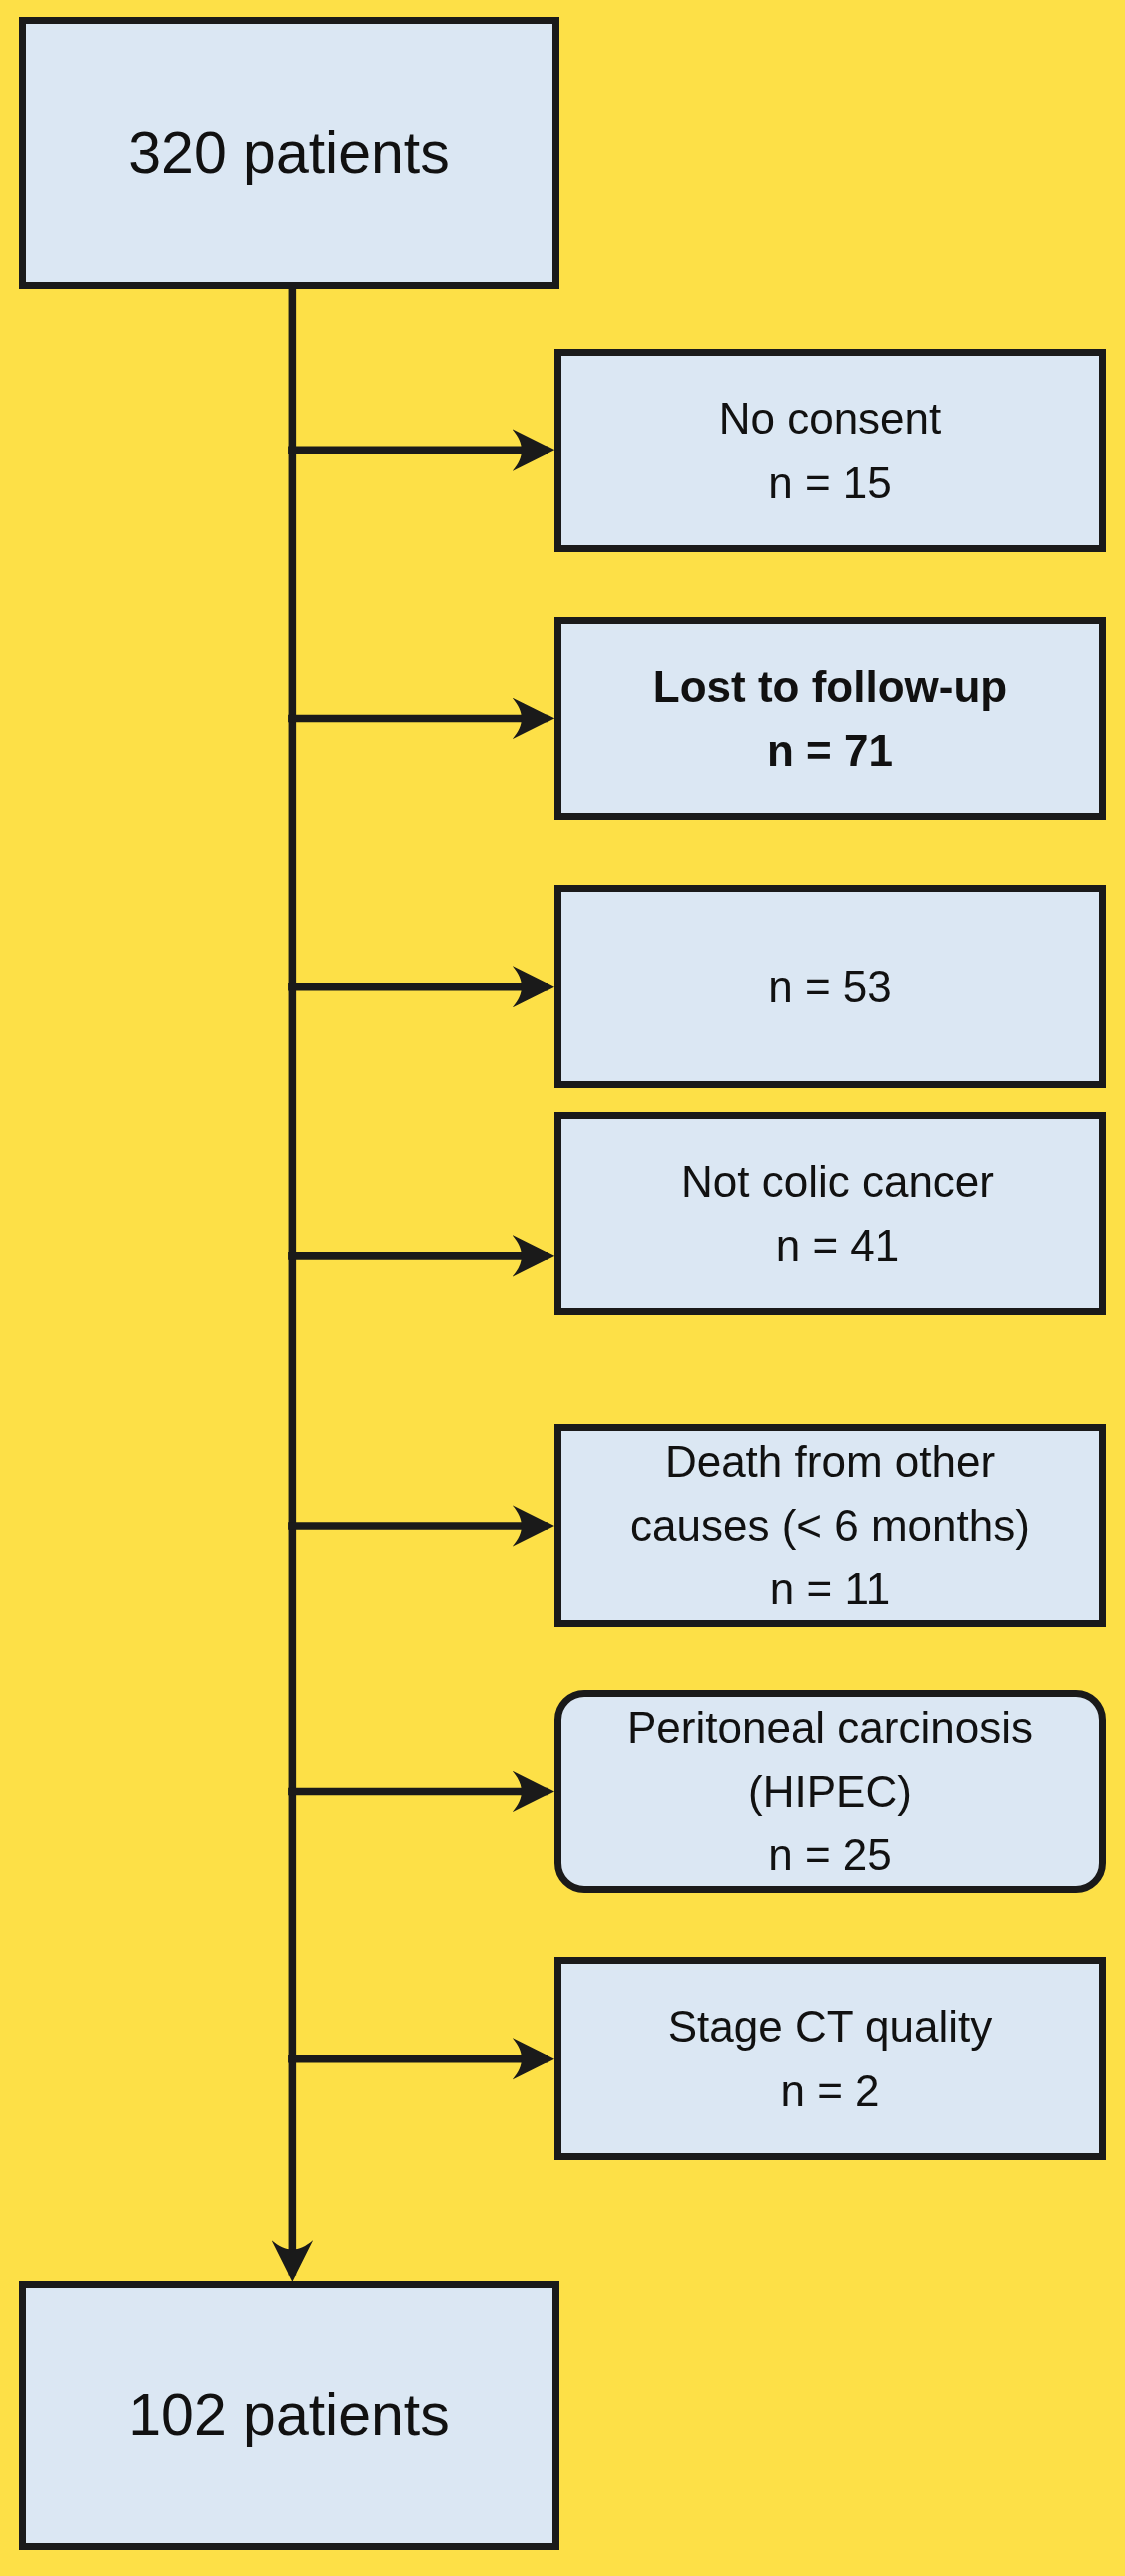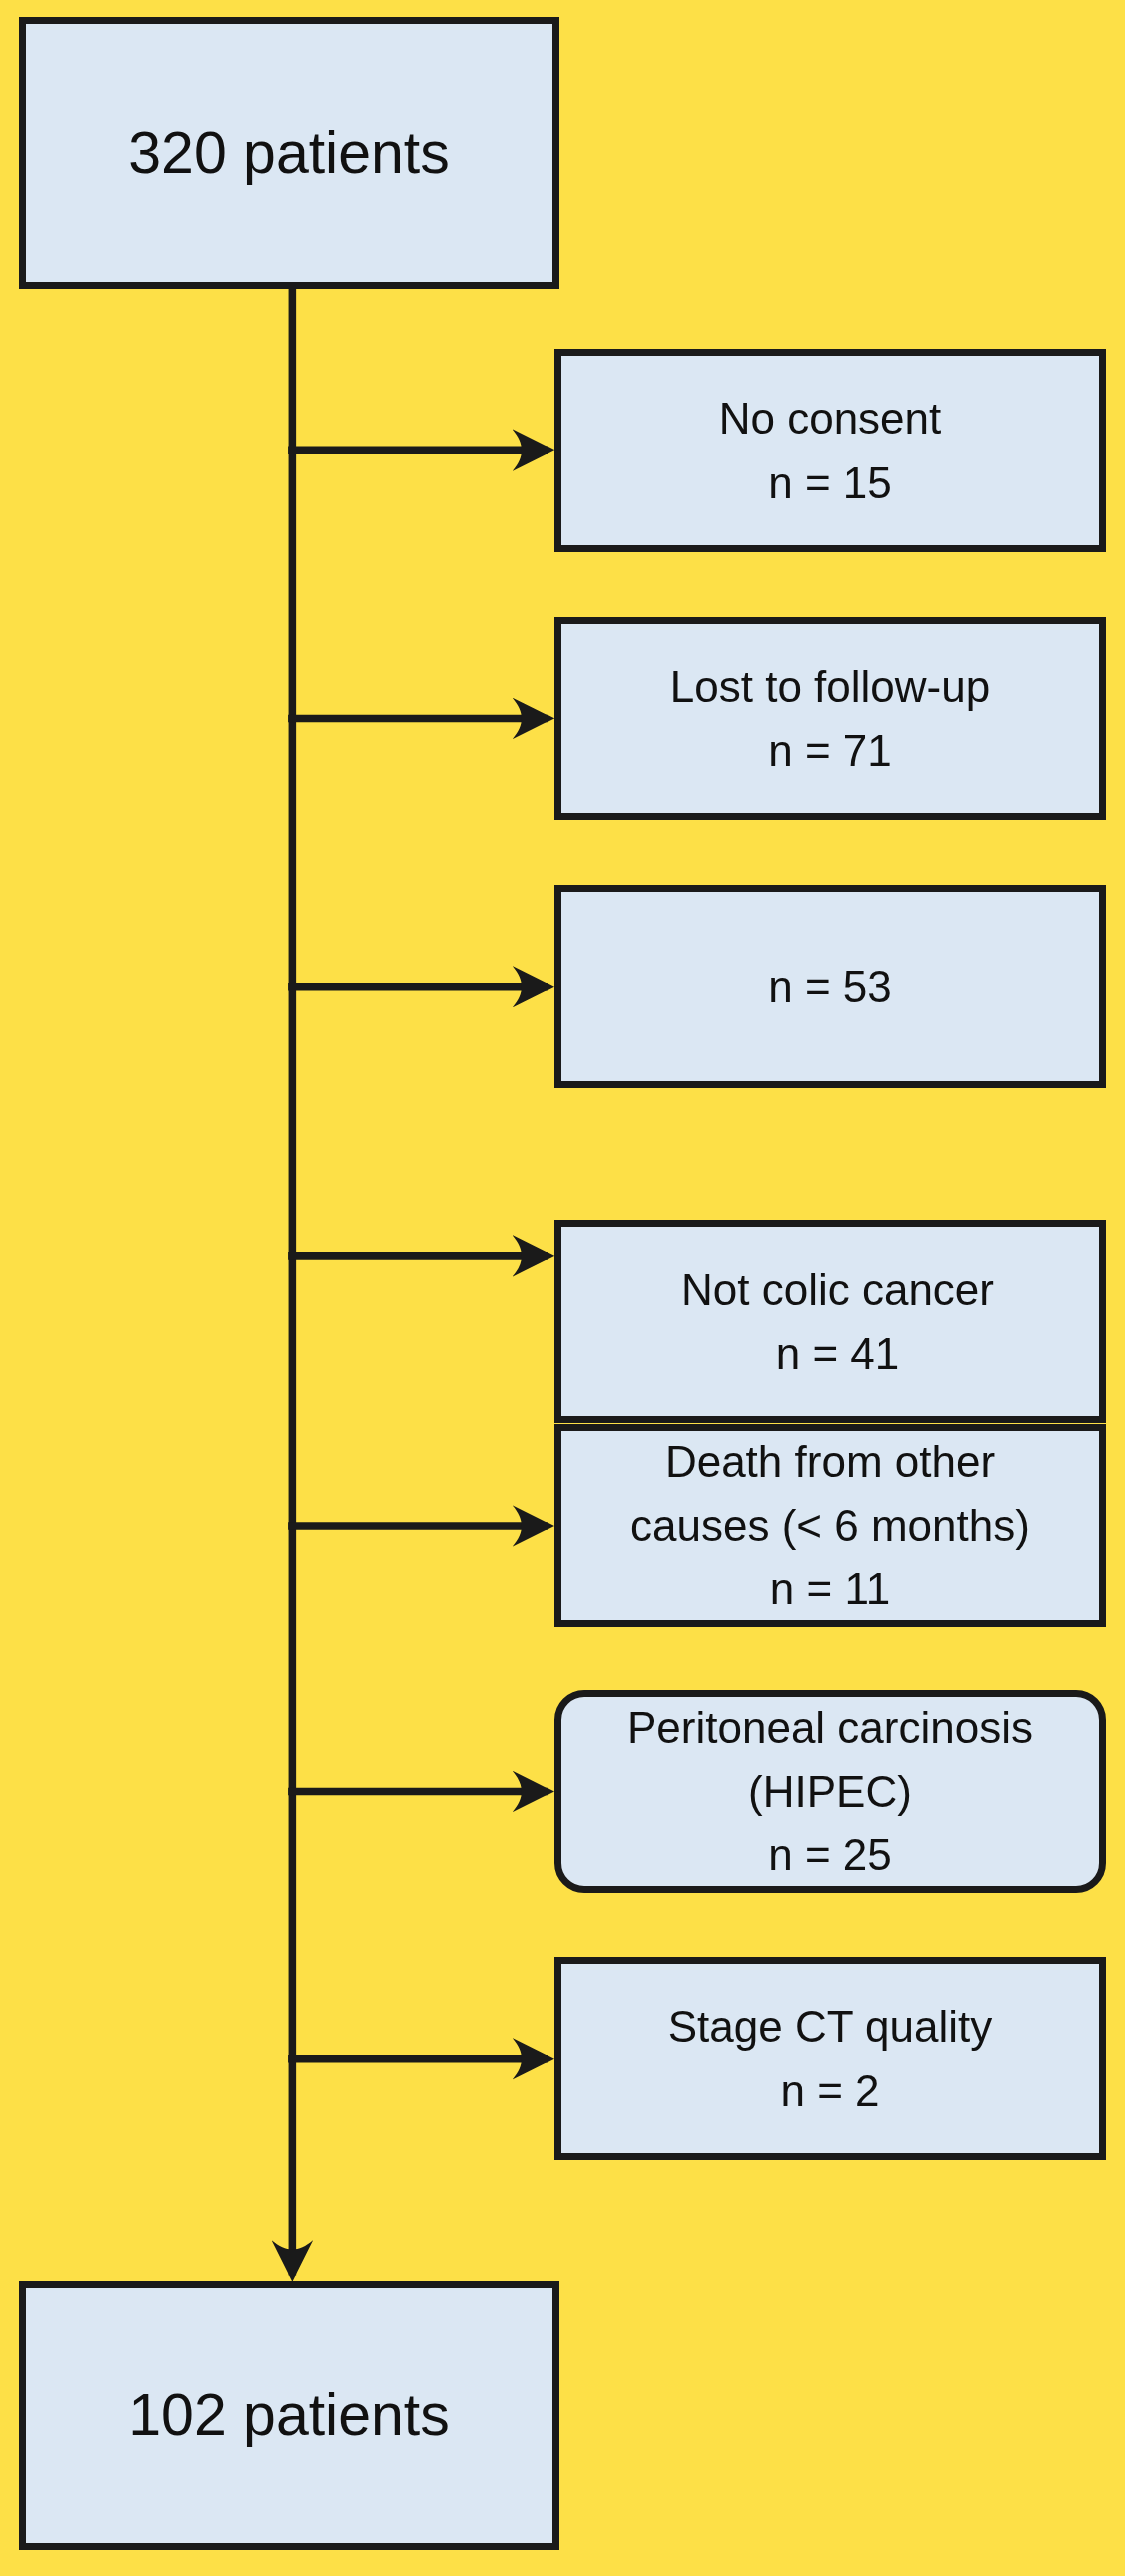--- a/index.html
+++ b/index.html
@@ -42,23 +42,23 @@
     width: 552px;
     height: 203px;
     font-size: 44px;
     line-height: 1.45;
   }
   .side-box .label,
   .side-box .count {
     white-space: pre-line;
   }
   .ex0 { top: 349px; }
-  .ex1 { top: 617px; }
+  .ex1 { top: 617px; font-weight: bold; }
   .ex2 { top: 885px; }
-  .ex3 { top: 1220px; padding-left: 15px; }
+  .ex3 { top: 1112px; padding-left: 15px; }
   .ex4 { top: 1424px; }
   .ex5 { top: 1690px; border-radius: 30px; }
   .ex6 { top: 1957px; }
 </style>
 </head>
 <body>
 
 <div id="canvas">
 
   <svg id="connectors" width="1125" height="2576" viewBox="0 0 1191 2727" xmlns="http://www.w3.org/2000/svg">

